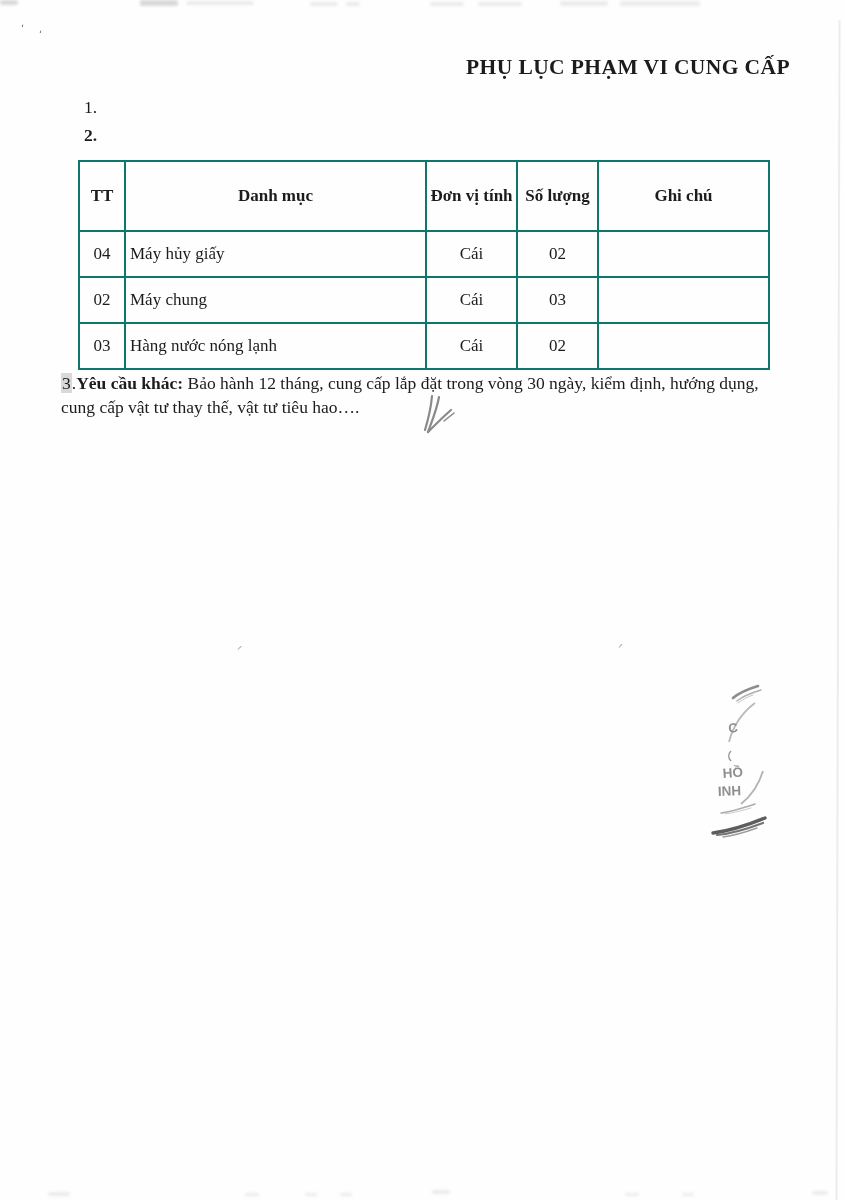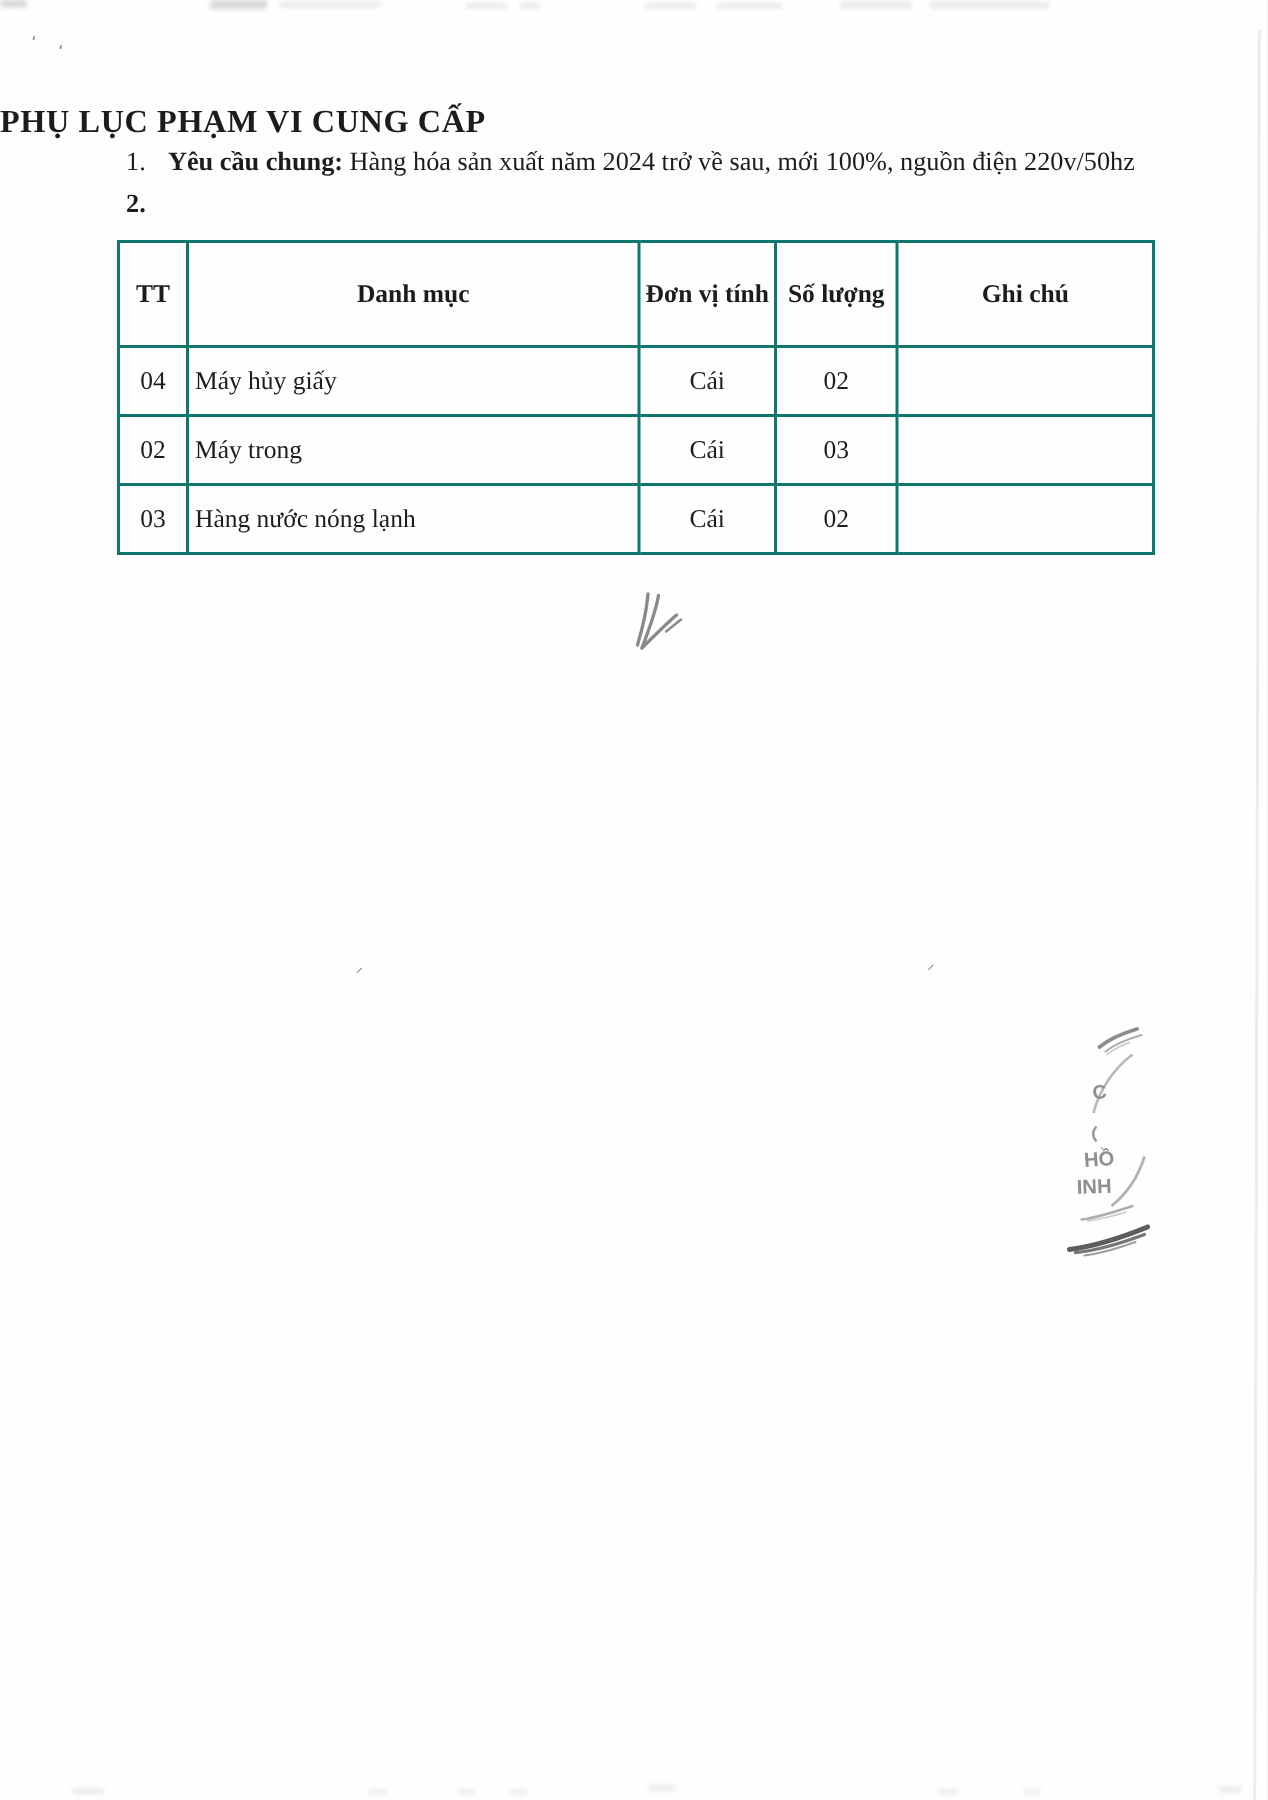--- a/index.html
+++ b/index.html
@@ -35,22 +35,22 @@
     position: absolute;
     font-family: "DejaVu Sans", sans-serif;
     font-size: 10px;
     color: #6f6f6f;
     line-height: 1;
   }
 
   
   .title {
     position: absolute;
-    top: 69px; left: 0; right: 55px;
-    text-align: left;
+    top: 55px; left: 0; right: 55px;
+    text-align: right;
     font-size: 21.5px;
     font-weight: bold;
     letter-spacing: .4px;
   }
   .req-item {
     position: absolute;
     left: 84px;
     width: 730px;
     font-size: 17.5px;
     line-height: 23px;
@@ -138,21 +138,20 @@
 
   <span class="speck" style="left:21px;  top:24px;">ʻ</span>
   <span class="speck" style="left:39px;  top:30px;">ʻ</span>
   <span class="speck" style="left:237px; top:641px;">⸝</span>
   <span class="speck" style="left:618px; top:639px;">⸝</span>
 
   <div class="title">PHỤ LỤC PHẠM VI CUNG CẤP</div>
 
   <div class="req-item" style="top:96px;">
     <span class="num">1.</span>
-    <span><b>Yêu cầu chung:</b> <span>Hàng hóa sản xuất năm 2024 trở về sau, mới 100%, nguồn điện 220v/50hz</span></span>
   </div>
 
   <div class="req-item bold-all" style="top:124px;">
     <span class="num">2.</span>
   </div>
 
   <table class="supply">
     <colgroup>
       <col style="width:46px;">
         <col style="width:301px;">
@@ -172,35 +171,38 @@
     <tbody>
       <tr>
         <td>04</td>
         <td class="item-name">Máy hủy giấy</td>
         <td>Cái</td>
         <td>02</td>
         <td></td>
       </tr>
       <tr>
         <td>02</td>
-        <td class="item-name">Máy trong</td>
+        <td class="item-name">Máy chung</td>
         <td>Cái</td>
         <td>03</td>
         <td></td>
       </tr>
       <tr>
         <td>03</td>
         <td class="item-name">Hàng nước nóng lạnh</td>
         <td>Cái</td>
         <td>02</td>
         <td></td>
       </tr>
     </tbody>
   </table>
 
+  <div class="para3">
+    <span class="hl">3</span><span>.</span><b>Yêu cầu khác:</b> <span>Bảo hành 12 tháng, cung cấp lắp đặt trong vòng 30 ngày, kiểm định, hướng dụng, cung cấp vật tư thay thế, vật tư tiêu hao….</span>
+  </div>
 
   <svg class="pen-mark" width="48" height="52" viewBox="0 0 48 52">
     <g fill="none" stroke="#8a8a8a" stroke-width="2.2" stroke-linecap="round">
       <path d="M16 6 C 15 18, 12 30, 9 40"></path>
       <path d="M23 7 C 21 19, 16 31, 12 42"></path>
       <path d="M12 42 C 20 34, 28 26, 35 20"></path>
       <path d="M28 31 L 38 23" stroke-width="1.6"></path>
     </g>
   </svg>
 

